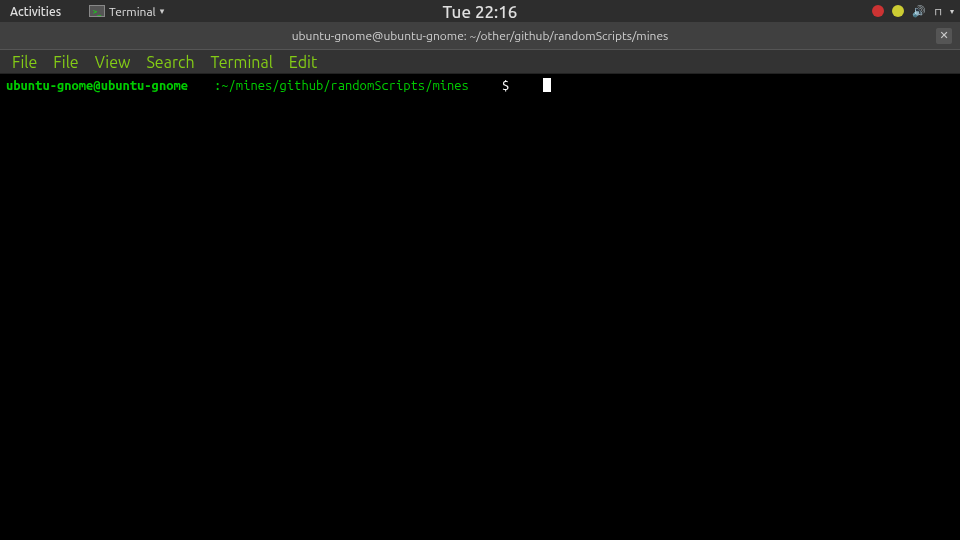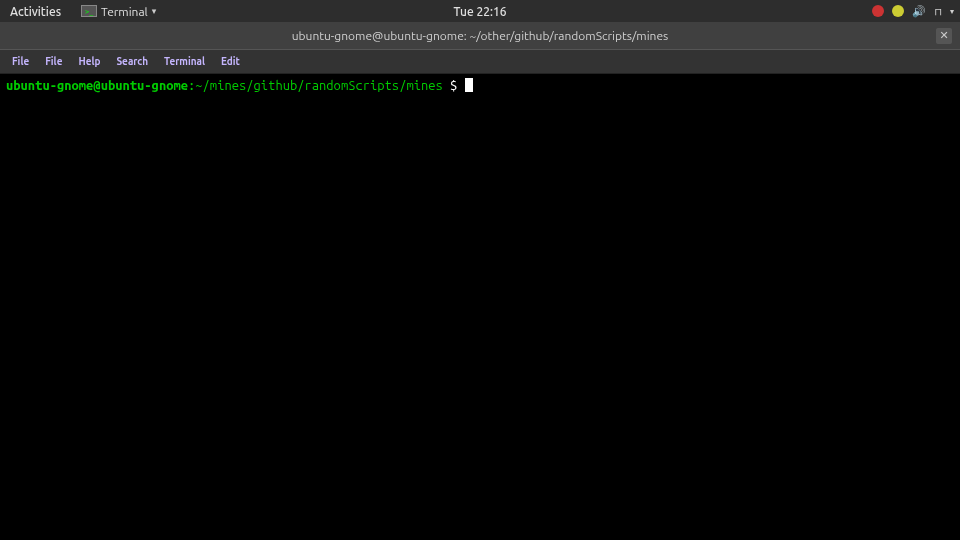--- a/index.html
+++ b/index.html
@@ -20,21 +20,21 @@
       background: #2d2d2d;
       display: flex;
       align-items: center;
       justify-content: space-between;
       padding: 0 6px;
     }
 
     .system-bar-left {
       display: flex;
       align-items: center;
-      gap: 16px;
+      gap: 24px;
     }
 
     .activities-btn {
       color: #e0e0e0;
       font-size: 12px;
       font-weight: 500;
       cursor: pointer;
       padding: 0 4px;
     }
 
@@ -54,21 +54,21 @@
       border: 1px solid #888;
       display: inline-flex;
       align-items: center;
       justify-content: center;
       font-size: 8px;
       color: #0f0;
     }
 
     .system-bar-center {
       color: #e0e0e0;
-      font-size: 12px;
+      font-size: 17px;
       font-weight: 500;
       position: absolute;
       left: 50%;
       transform: translateX(-50%);
     }
 
     .system-bar-right {
       display: flex;
       align-items: center;
       gap: 8px;
@@ -125,41 +125,41 @@
       width: 100%;
       height: 24px;
       background: #333;
       display: flex;
       align-items: center;
       padding: 0 4px;
       border-bottom: 1px solid #222;
     }
 
     .menu-item {
-      color: #c4b5fd;
-      font-size: 10px;
+      color: #84cc16;
+      font-size: 16px;
       padding: 2px 8px;
       cursor: pointer;
       border-radius: 2px;
-      font-weight: bold;
     }
 
     
     .terminal-content {
       flex: 1;
       background: #000;
       padding: 4px 6px;
       font-family: 'Ubuntu Mono', 'DejaVu Sans Mono', 'Courier New', monospace;
       font-size: 13px;
       overflow: hidden;
     }
 
     .prompt-line {
       display: flex;
       align-items: center;
+      gap: 26px;
     }
 
     .prompt-user {
       color: #00cc00;
       font-weight: bold;
     }
 
     .prompt-path {
       color: #00cc00;
     }
@@ -225,21 +225,21 @@
 <div class="terminal-window">
 
   <div class="title-bar">
     <span class="title-bar-title">ubuntu-gnome@ubuntu-gnome: ~/other/github/randomScripts/mines</span>
     <span class="close-btn">✕</span>
   </div>
 
   <div class="menu-bar">
     <span class="menu-item">File</span>
     <span class="menu-item">File</span>
-    <span class="menu-item">Help</span>
+    <span class="menu-item">View</span>
     <span class="menu-item">Search</span>
     <span class="menu-item">Terminal</span>
     <span class="menu-item">Edit</span>
   </div>
 
   <div class="terminal-content">
     <div class="prompt-line">
       <span class="prompt-user">ubuntu-gnome@ubuntu-gnome</span>
         <span class="prompt-path"><span>:</span><span>~/mines/github/randomScripts/mines</span></span>
         <span class="prompt-dollar">&nbsp;<span>$</span>&nbsp;</span>

